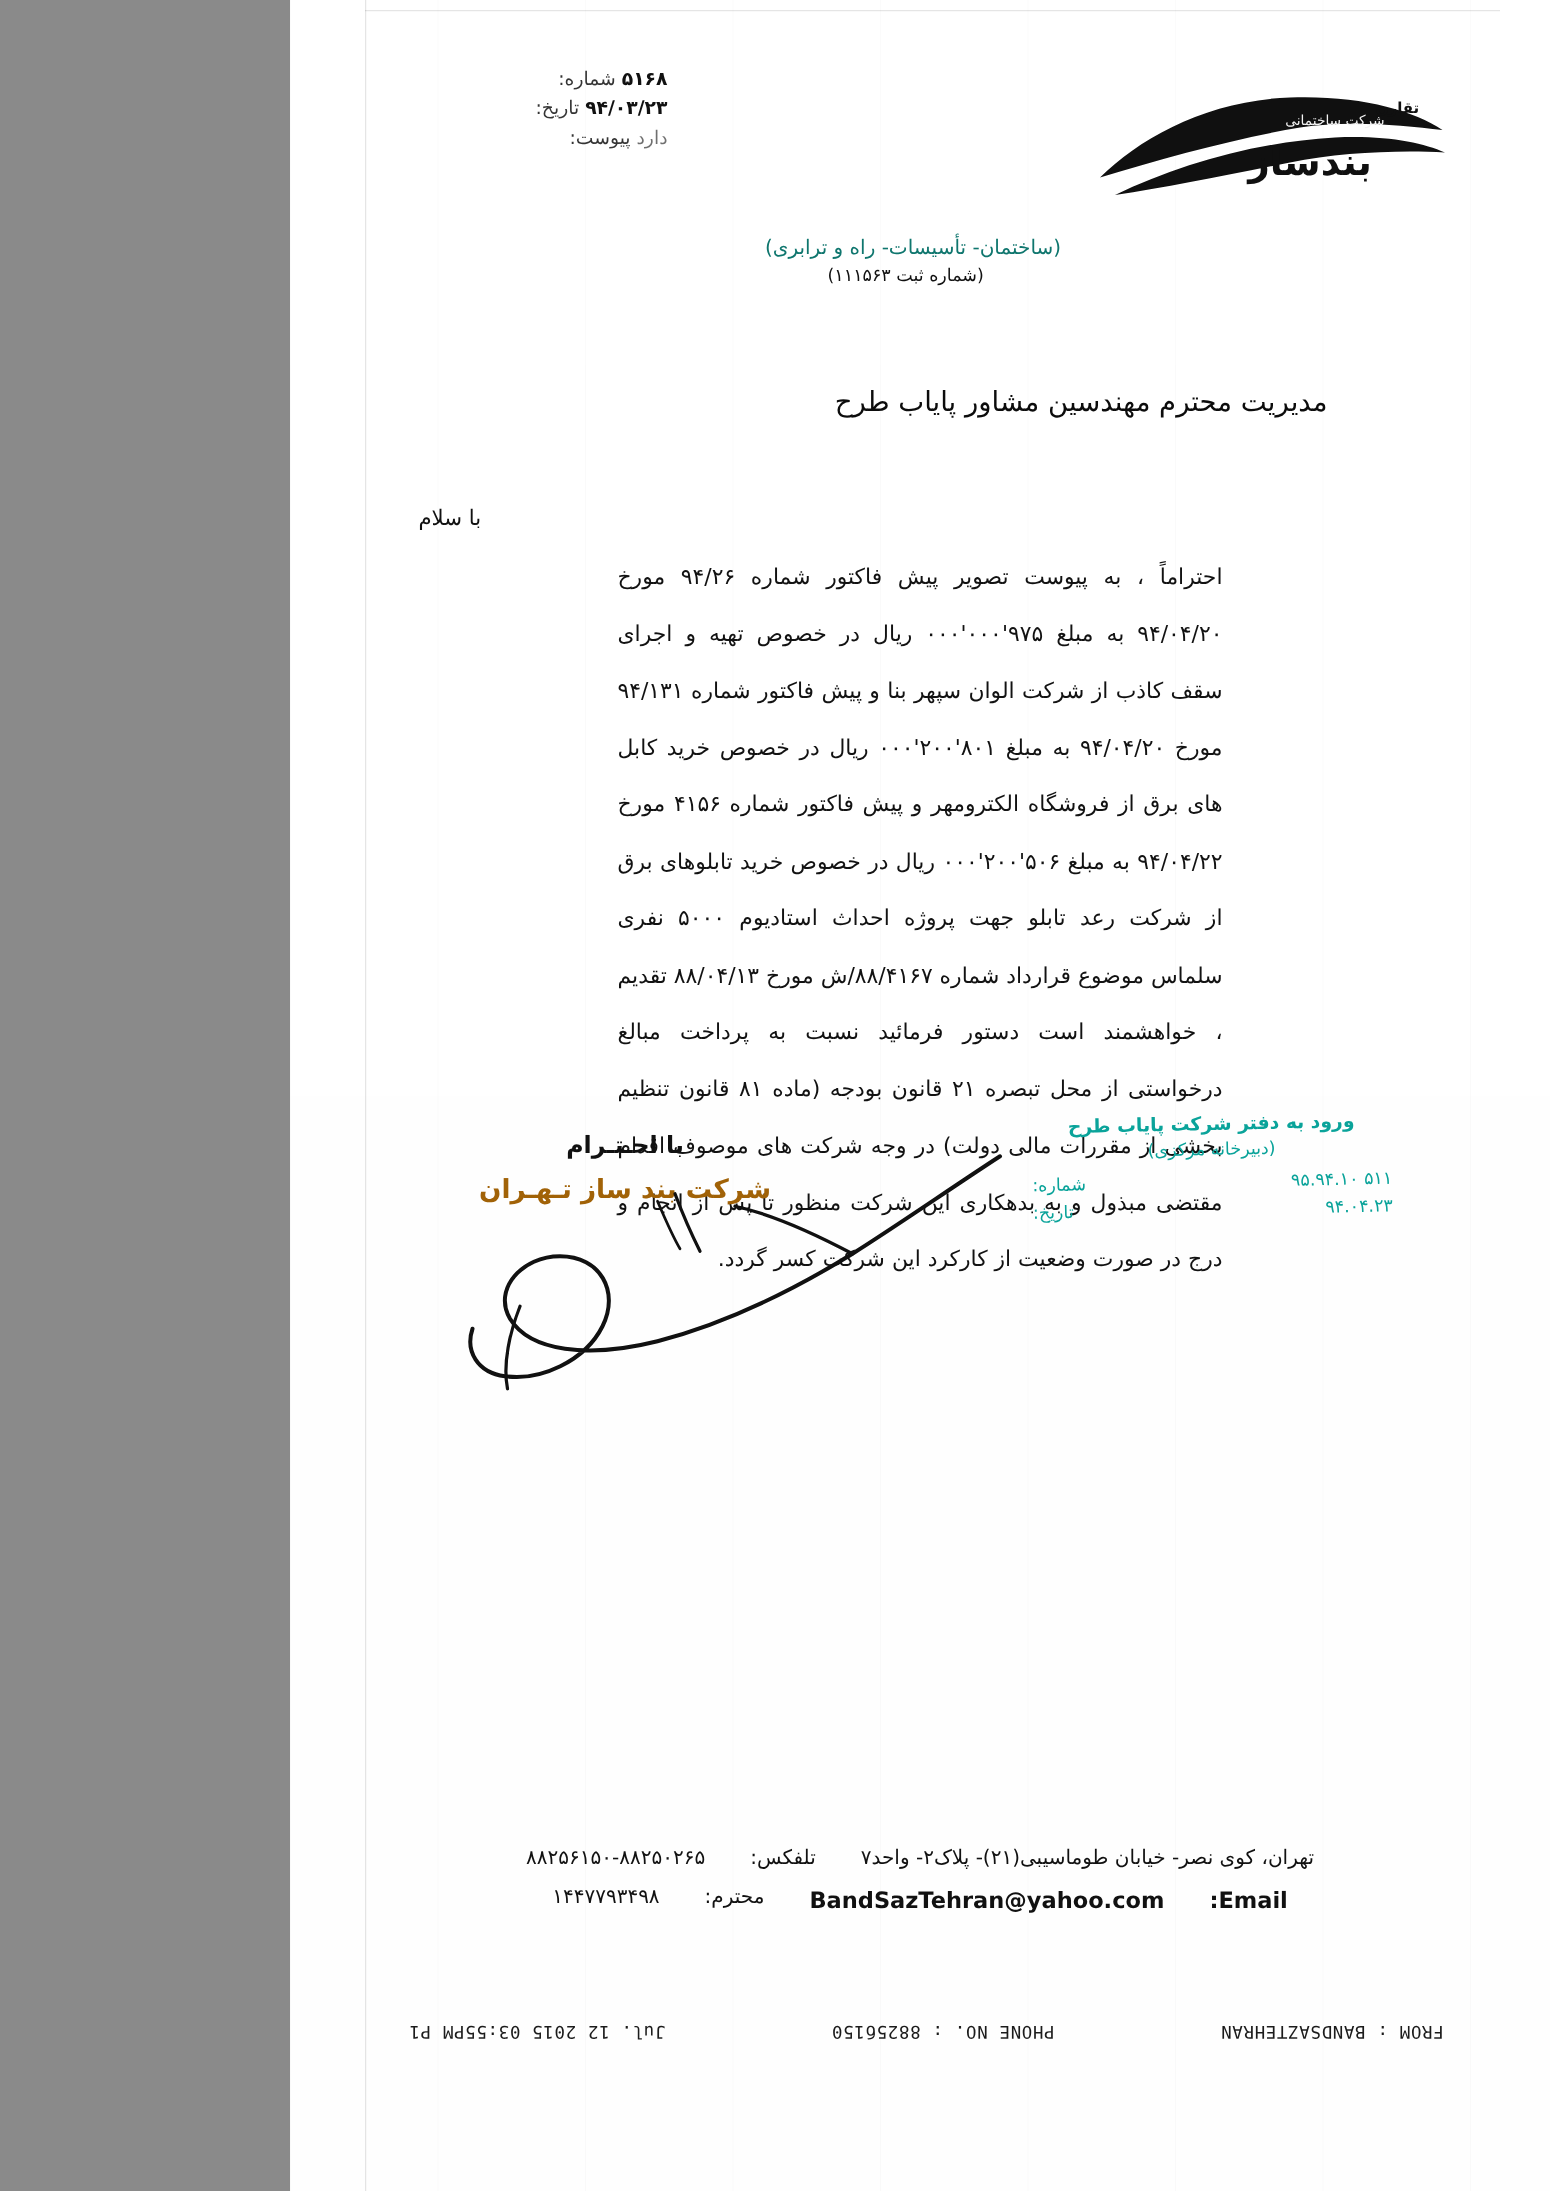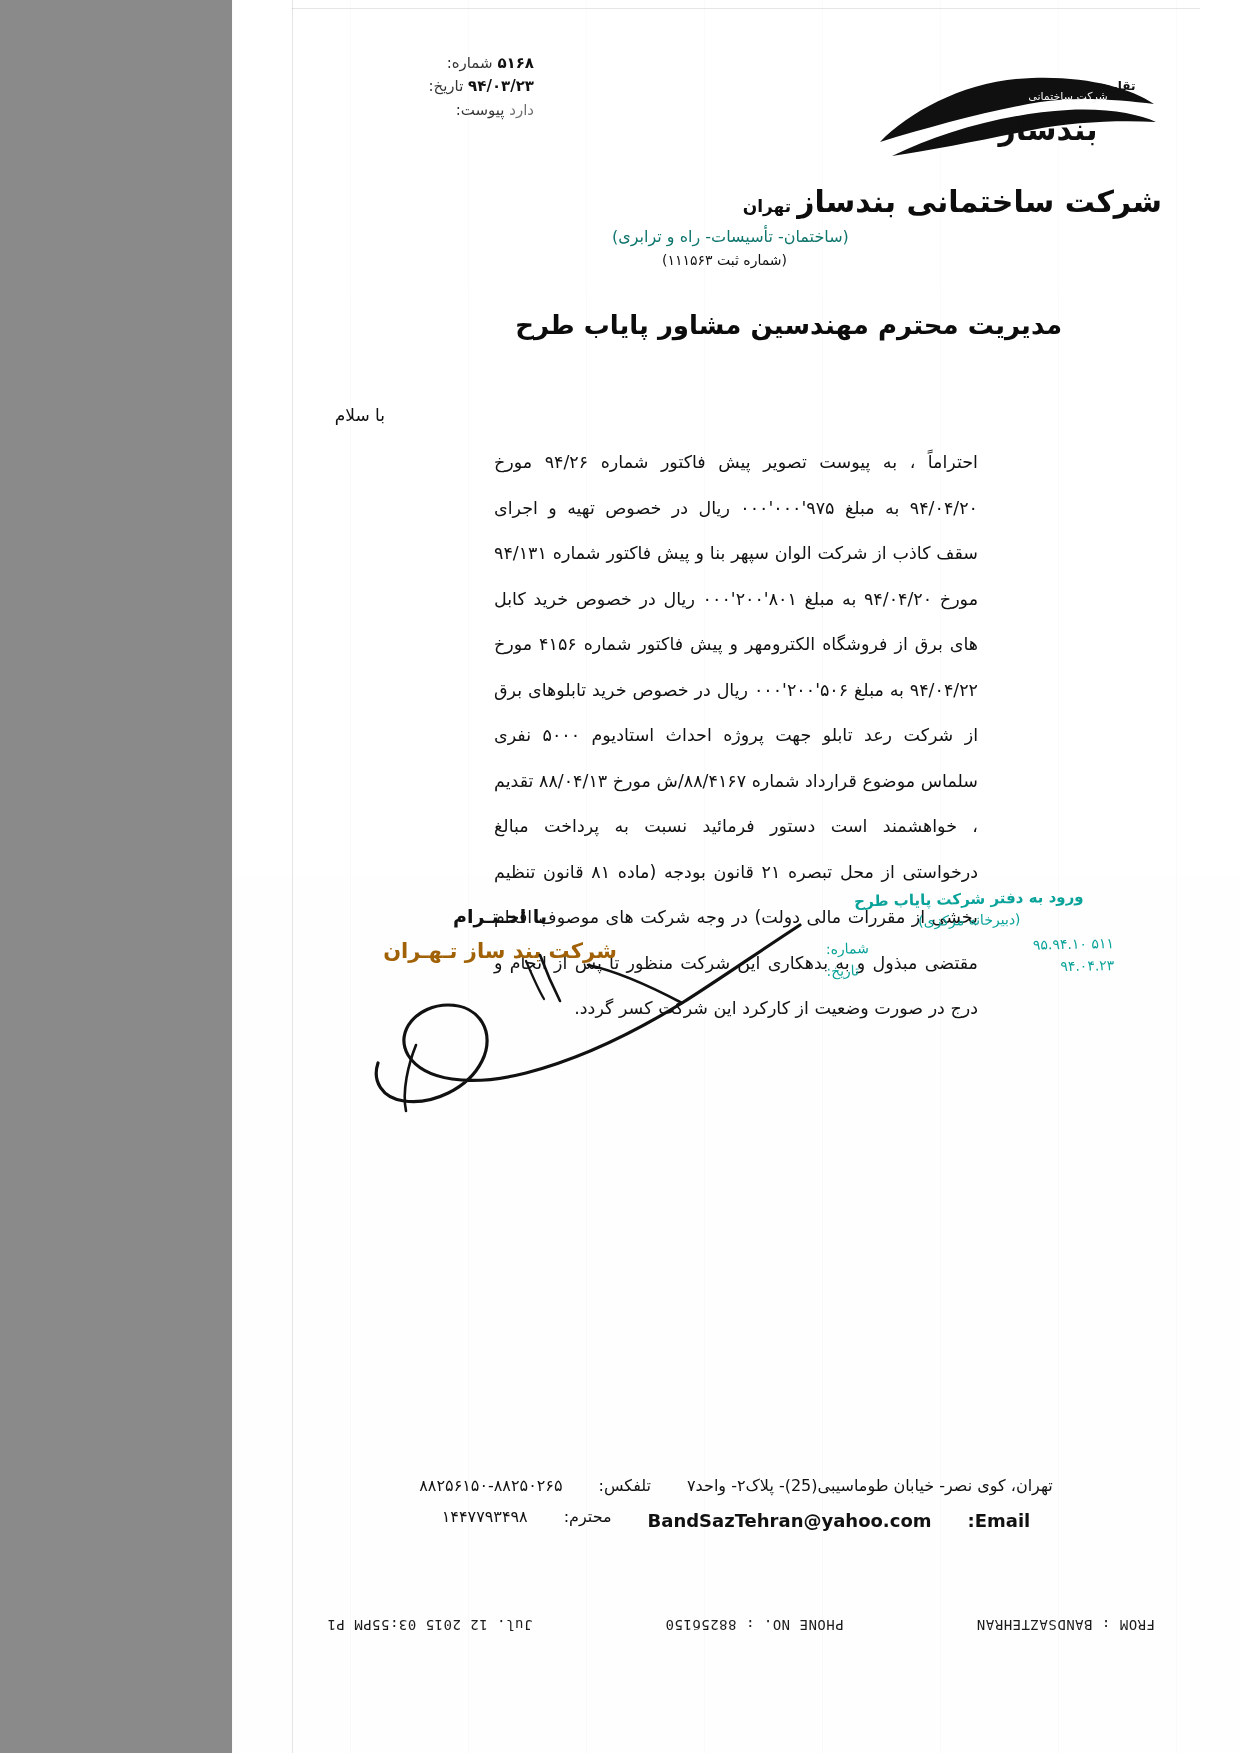--- a/index.html
+++ b/index.html
@@ -110,22 +110,22 @@
     text-align: left;
     color: #111;
     padding-left: 120px;
   }
 
   
   .addressee {
     position: absolute;
     right: 178px;
     top: 310px;
-    font-size: 26px;
-    font-weight: bold;
+    font-size: 22px;
+    font-weight: normal;
     color: #0c0c0c;
     direction: rtl;
     letter-spacing: -0.2px;
     white-space: nowrap;
   }
   .salutation {
     position: absolute;
     right: 855px;
     top: 405px;
     font-size: 17px;
@@ -276,23 +276,20 @@
       <div class="logo">
         <svg viewBox="0 0 290 100" width="290" height="100" aria-hidden="true">
           <path d="M8,72 C40,40 95,10 160,8 C215,6 258,18 282,34 C250,30 205,26 168,32 C120,40 60,56 8,72 Z" fill="#101010"></path>
           <path d="M20,86 C70,62 130,44 196,40 C236,38 266,44 284,52 C246,50 200,52 160,60 C110,70 62,80 20,86 Z" fill="#101010"></path>
           <text x="176" y="70" font-family="DejaVu Sans, sans-serif" font-size="30" font-weight="bold" fill="#101010" text-anchor="middle">بندساز</text>
           <text x="196" y="30" font-family="DejaVu Sans, sans-serif" font-size="11" fill="#f4f4f4" text-anchor="middle">شرکت ساختمانی</text>
           <text x="246" y="20" font-family="DejaVu Sans, sans-serif" font-size="12" font-weight="bold" fill="#101010" text-anchor="middle">تقارن</text>
         </svg>
       </div>
     </div>
-    <div class="company-name">
-      <span>شرکت ساختمانی بندساز</span><span class="city">تهران</span>
-    </div>
     <div class="company-sub">(ساختمان- تأسیسات- راه و ترابری)</div>
     <div class="company-reg">(شماره ثبت ۱۱۱۵۶۳)</div>
   </div>
 
   <div class="addressee">مدیریت محترم مهندسین مشاور پایاب طرح</div>
 
   <div class="salutation">با سلام</div>
 
   <div class="bodytext">
     <p>احتراماً ، به پیوست تصویر پیش فاکتور شماره ۹۴/۲۶ مورخ ۹۴/۰۴/۲۰ به مبلغ ۹۷۵'۰۰۰'۰۰۰ ریال در خصوص تهیه و اجرای سقف کاذب از شرکت الوان سپهر بنا و پیش فاکتور شماره ۹۴/۱۳۱ مورخ ۹۴/۰۴/۲۰ به مبلغ ۸۰۱'۲۰۰'۰۰۰ ریال در خصوص خرید کابل های برق از فروشگاه الکترومهر و پیش فاکتور شماره ۴۱۵۶ مورخ ۹۴/۰۴/۲۲ به مبلغ ۵۰۶'۲۰۰'۰۰۰ ریال در خصوص خرید تابلوهای برق از شرکت رعد تابلو جهت پروژه احداث استادیوم ۵۰۰۰ نفری سلماس موضوع قرارداد شماره ۸۸/۴۱۶۷/ش مورخ ۸۸/۰۴/۱۳ تقدیم ، خواهشمند است دستور فرمائید نسبت به پرداخت مبالغ درخواستی از محل تبصره ۲۱ قانون بودجه (ماده ۸۱ قانون تنظیم بخشی از مقررات مالی دولت) در وجه شرکت های موصوف اقدام مقتضی مبذول و به بدهکاری این شرکت منظور تا پس از انجام و درج در صورت وضعیت از کارکرد این شرکت کسر گردد.</p>
@@ -320,21 +317,21 @@
       <span>شماره:</span>
     </div>
     <div class="s-row s-row2">
       <span class="s-val">۹۴.۰۴.۲۳</span>
       <span>تاریخ:</span>
     </div>
   </div>
 
   <div class="footer">
     <div class="f-row">
-      <span>تهران، کوی نصر- خیابان طوماسیبی(25)- پلاک۲- واحد۷</span>
+      <span>تهران، کوی نصر- خیابان طوماسیبی(۲۱)- پلاک۲- واحد۷</span>
       <span>تلفکس:</span>
       <span>۸۸۲۵۶۱۵۰-۸۸۲۵۰۲۶۵</span>
     </div>
     <div class="f-row">
       <span class="f-email">Email:</span>
       <span class="f-email ul">BandSazTehran@yahoo.com</span>
       <span>محترم:</span>
       <span>۱۴۴۷۷۹۳۴۹۸</span>
     </div>
   </div>

